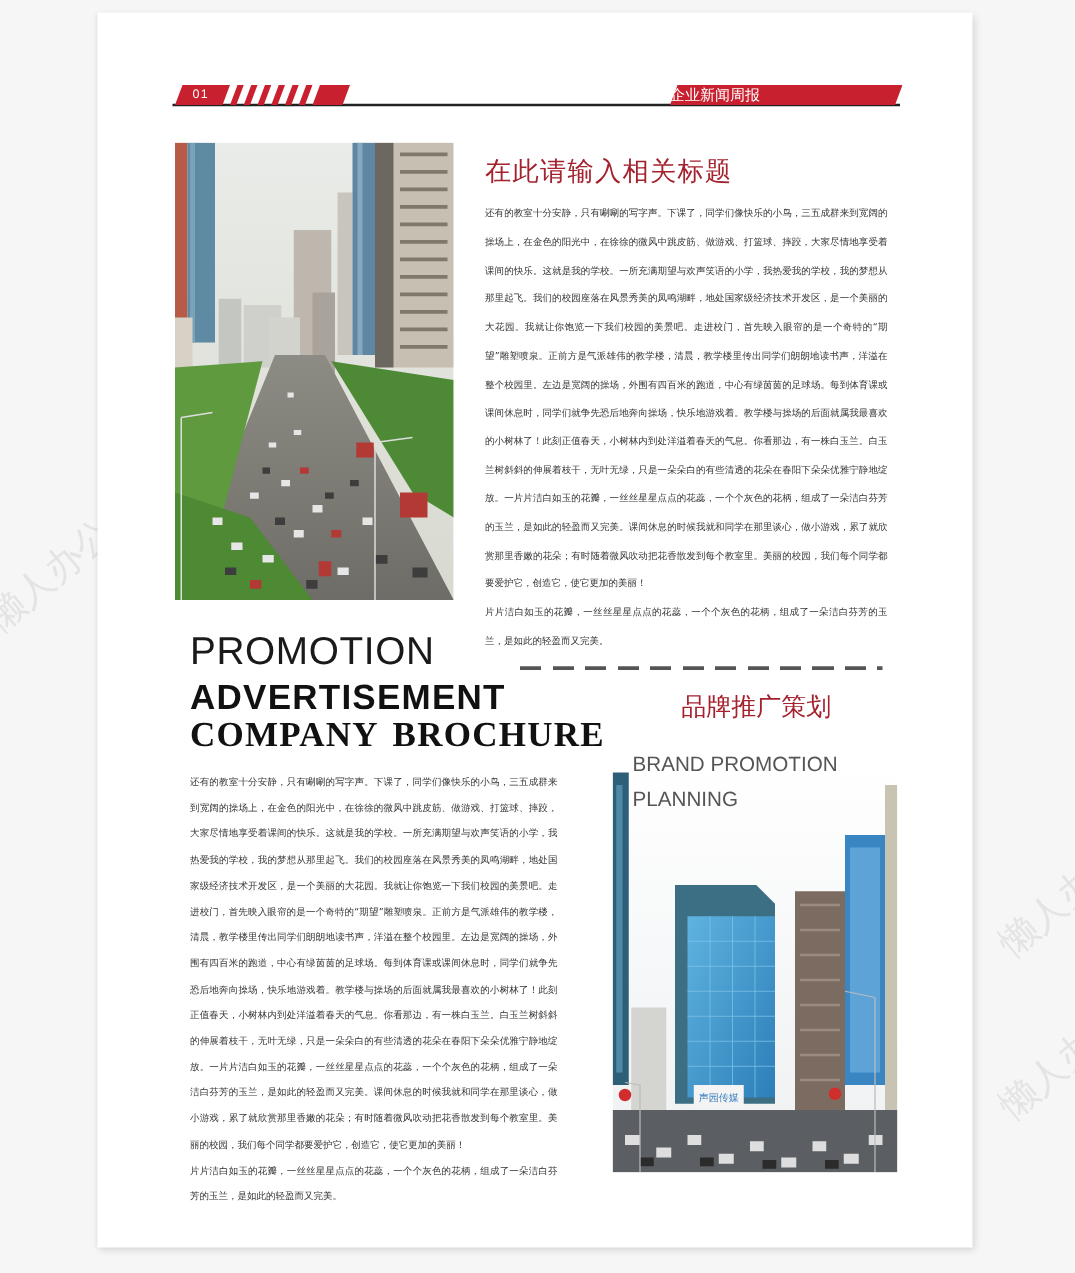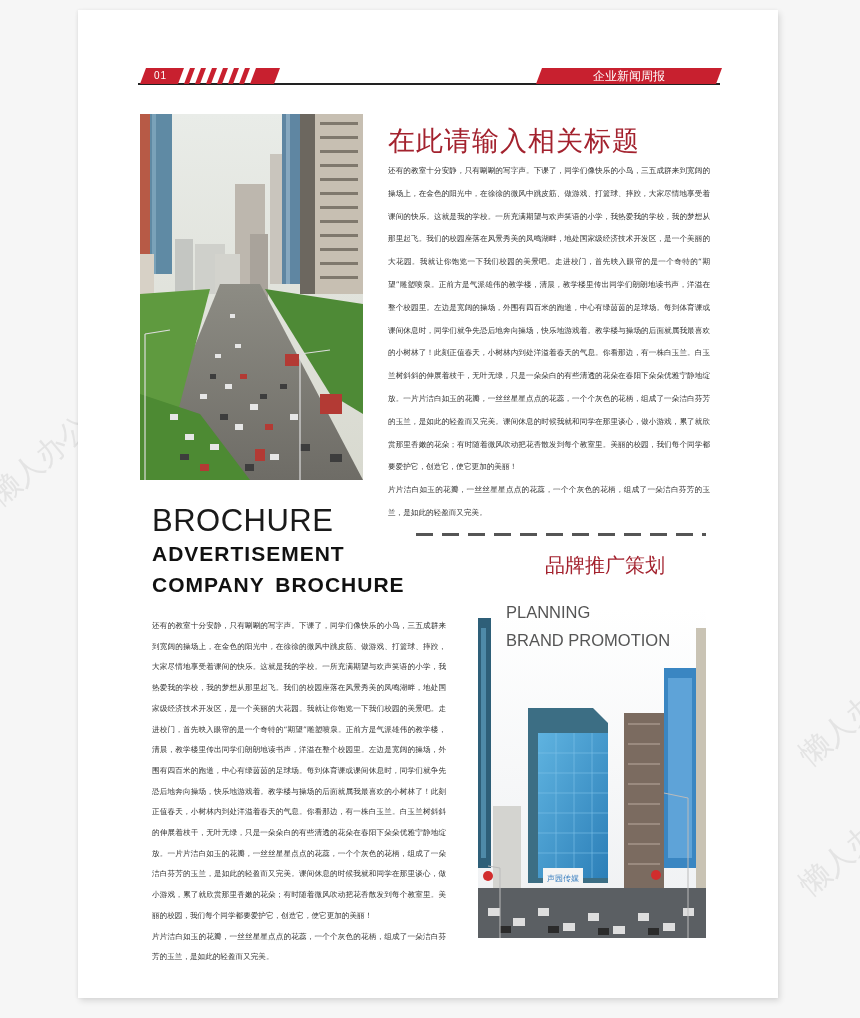--- a/index.html
+++ b/index.html
@@ -40,54 +40,54 @@
     color: #fff; font-family: "Liberation Sans", sans-serif;
     font-size: 10px; line-height: 16px; letter-spacing: 1px;
   }
   .news-tab {
     position: absolute; left: 458px; top: 58px;
     width: 186px; height: 16px;
   }
   .news-tab svg { position: absolute; left: 0; top: 0; }
   .news-label {
     position: absolute; left: 0; top: 0; width: 186px;
-    text-align: center; color: #fff;
+    text-align: left; color: #fff;
     font-size: 12px; line-height: 16px;
   }
   
   .photo {
     position: absolute; overflow: hidden;
   }
   .photo-traffic { left: 62px; top: 104px; width: 223px; height: 366px; }
-  .photo-city { left: 400px; top: 598px; width: 228px; height: 330px; }
+  .photo-city { left: 412px; top: 598px; width: 228px; height: 330px; }
   
   .article-title {
     position: absolute; left: 310px; top: 113px;
-    font-size: 27px; color: #a3222e; letter-spacing: 1px;
+    font-size: 21px; color: #a3222e; letter-spacing: 1px;
     font-family: "DejaVu Sans", sans-serif; font-weight: normal;
   }
   .article-body {
     position: absolute; left: 310px; top: 150px; width: 322px;
     font-size: 7.6px; line-height: 22.8px; color: #333;
     text-align: justify;
   }
   .article-body p { margin: 0; }
   
   .contents-title {
     position: absolute; left: 74px; top: 493px;
     font-family: "Liberation Sans", sans-serif;
     font-size: 31px; color: #1a1a1a; letter-spacing: 0.5px;
   }
   .contents-sub1, .contents-sub2 {
     position: absolute; left: 74px;
     font-family: "Liberation Sans", sans-serif; font-weight: bold;
-    font-size: 21px; color: #111; letter-spacing: 1px;
+    font-size: 28px; color: #111; letter-spacing: 1px;
   }
   .contents-sub1 { top: 532px; }
-  .contents-sub2 { top: 563px; word-spacing: 4px; }
+  .contents-sub2 { top: 563px; word-spacing: 4px; font-family: Liberation Serif, serif; }
   .dash-line {
     position: absolute; left: 338px; top: 523px; width: 290px; height: 3px;
     background: repeating-linear-gradient(90deg, #555 0 17px, transparent 17px 26px);
   }
   .brand-title-cn {
     position: absolute; left: 430px; top: 542px;
     font-size: 20px; color: #a3222e; margin-left: 37px;
   }
   .brand-en {
     position: absolute; left: 428px; top: 588px;
@@ -226,21 +226,21 @@
       </g>
     </svg>
   </div>
 
   <h1 class="article-title">在此请输入相关标题</h1>
   <div class="article-body">
     <p>还有的教室十分安静，只有唰唰的写字声。下课了，同学们像快乐的小鸟，三五成群来到宽阔的操场上，在金色的阳光中，在徐徐的微风中跳皮筋、做游戏、打篮球、摔跤，大家尽情地享受着课间的快乐。这就是我的学校。一所充满期望与欢声笑语的小学，我热爱我的学校，我的梦想从那里起飞。我们的校园座落在风景秀美的凤鸣湖畔，地处国家级经济技术开发区，是一个美丽的大花园。我就让你饱览一下我们校园的美景吧。走进校门，首先映入眼帘的是一个奇特的“期望”雕塑喷泉。正前方是气派雄伟的教学楼，清晨，教学楼里传出同学们朗朗地读书声，洋溢在整个校园里。左边是宽阔的操场，外围有四百米的跑道，中心有绿茵茵的足球场。每到体育课或课间休息时，同学们就争先恐后地奔向操场，快乐地游戏着。教学楼与操场的后面就属我最喜欢的小树林了！此刻正值春天，小树林内到处洋溢着春天的气息。你看那边，有一株白玉兰。白玉兰树斜斜的伸展着枝干，无叶无绿，只是一朵朵白的有些清透的花朵在春阳下朵朵优雅宁静地绽放。一片片洁白如玉的花瓣，一丝丝星星点点的花蕊，一个个灰色的花柄，组成了一朵洁白芬芳的玉兰，是如此的轻盈而又完美。课间休息的时候我就和同学在那里谈心，做小游戏，累了就欣赏那里香嫩的花朵；有时随着微风吹动把花香散发到每个教室里。美丽的校园，我们每个同学都要爱护它，创造它，使它更加的美丽！</p>
     <p>片片洁白如玉的花瓣，一丝丝星星点点的花蕊，一个个灰色的花柄，组成了一朵洁白芬芳的玉兰，是如此的轻盈而又完美。</p>
   </div>
 
-  <div class="contents-title">BROCHURE</div>
+  <div class="contents-title">PROMOTION</div>
   <div class="contents-sub1">ADVERTISEMENT</div>
   <div class="contents-sub2">COMPANY  BROCHURE</div>
 
   <div class="dash-line"></div>
 
   <div class="brand-title-cn">品牌推广策划</div>
 
   <div class="left-body">
     <p>还有的教室十分安静，只有唰唰的写字声。下课了，同学们像快乐的小鸟，三五成群来到宽阔的操场上，在金色的阳光中，在徐徐的微风中跳皮筋、做游戏、打篮球、摔跤，大家尽情地享受着课间的快乐。这就是我的学校。一所充满期望与欢声笑语的小学，我热爱我的学校，我的梦想从那里起飞。我们的校园座落在风景秀美的凤鸣湖畔，地处国家级经济技术开发区，是一个美丽的大花园。我就让你饱览一下我们校园的美景吧。走进校门，首先映入眼帘的是一个奇特的“期望”雕塑喷泉。正前方是气派雄伟的教学楼，清晨，教学楼里传出同学们朗朗地读书声，洋溢在整个校园里。左边是宽阔的操场，外围有四百米的跑道，中心有绿茵茵的足球场。每到体育课或课间休息时，同学们就争先恐后地奔向操场，快乐地游戏着。教学楼与操场的后面就属我最喜欢的小树林了！此刻正值春天，小树林内到处洋溢着春天的气息。你看那边，有一株白玉兰。白玉兰树斜斜的伸展着枝干，无叶无绿，只是一朵朵白的有些清透的花朵在春阳下朵朵优雅宁静地绽放。一片片洁白如玉的花瓣，一丝丝星星点点的花蕊，一个个灰色的花柄，组成了一朵洁白芬芳的玉兰，是如此的轻盈而又完美。课间休息的时候我就和同学在那里谈心，做小游戏，累了就欣赏那里香嫩的花朵；有时随着微风吹动把花香散发到每个教室里。美丽的校园，我们每个同学都要爱护它，创造它，使它更加的美丽！</p>
     <p>片片洁白如玉的花瓣，一丝丝星星点点的花蕊，一个个灰色的花柄，组成了一朵洁白芬芳的玉兰，是如此的轻盈而又完美。</p>
@@ -321,17 +321,17 @@
       <g stroke="#bbb" stroke-width="1" fill="none">
         <line x1="22" y1="260" x2="22" y2="330"></line>
           <line x1="22" y1="260" x2="10" y2="258"></line>
         <line x1="210" y1="190" x2="210" y2="330"></line>
           <line x1="210" y1="190" x2="186" y2="185"></line>
       </g>
     </svg>
   </div>
 
   <div class="brand-en">
+    <div>BRAND PROMOTION</div>
     <div>PLANNING</div>
-    <div>BRAND PROMOTION</div>
   </div>
 
 </div>
 
 </body></html>

